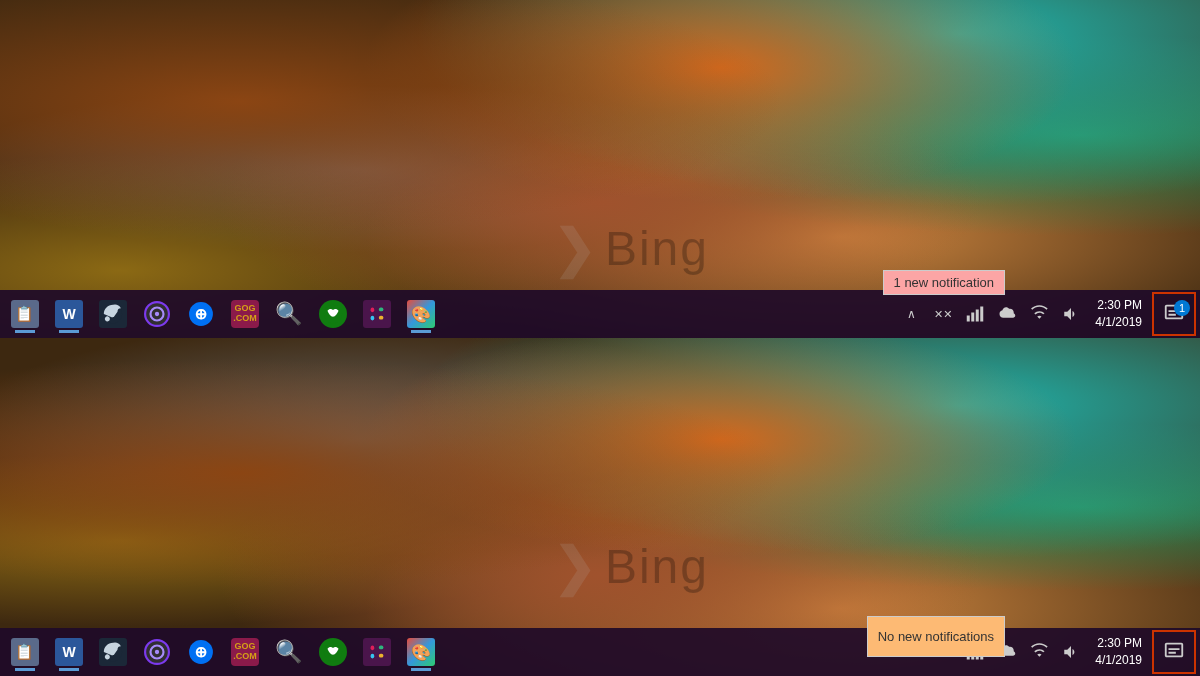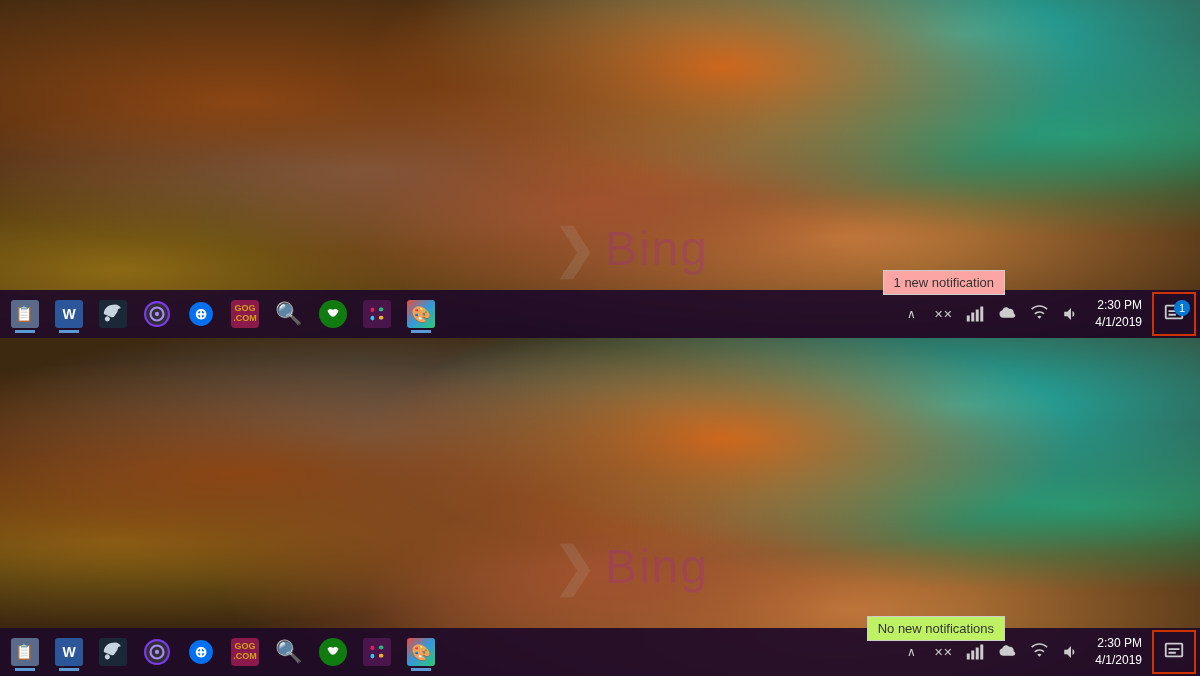--- a/index.html
+++ b/index.html
@@ -46,21 +46,21 @@
       transform: translateX(-30%);
       display: flex;
       align-items: center;
       gap: 8px;
       opacity: 0.25;
       color: #ccc;
     }
     .bing-logo-text {
       font-size: 48px;
       font-weight: 300;
-      color: #a21caf;
+      color: #000000;
       letter-spacing: 2px;
     }
 
     
     .notification-tooltip-top {
       position: absolute;
       top: 270px;
       right: 195px;
       background: #fca5a5;
       color: #333;
@@ -221,23 +221,23 @@
       gap: 8px;
       opacity: 0.25;
       color: #ccc;
     }
 
     
     .notification-tooltip-bottom {
       position: absolute;
       top: 278px;
       right: 195px;
-      background: #bef264;
+      background: #fdba74;
       color: #333;
-      padding: 4px 10px;
+      padding: 12px 10px;
       font-size: 13px;
       white-space: nowrap;
       border: 1px solid #ccc;
       z-index: 10;
     }
 
     .taskbar-2 {
       width: 100%;
       height: 48px;
       background: rgba(30, 10, 40, 0.92);

